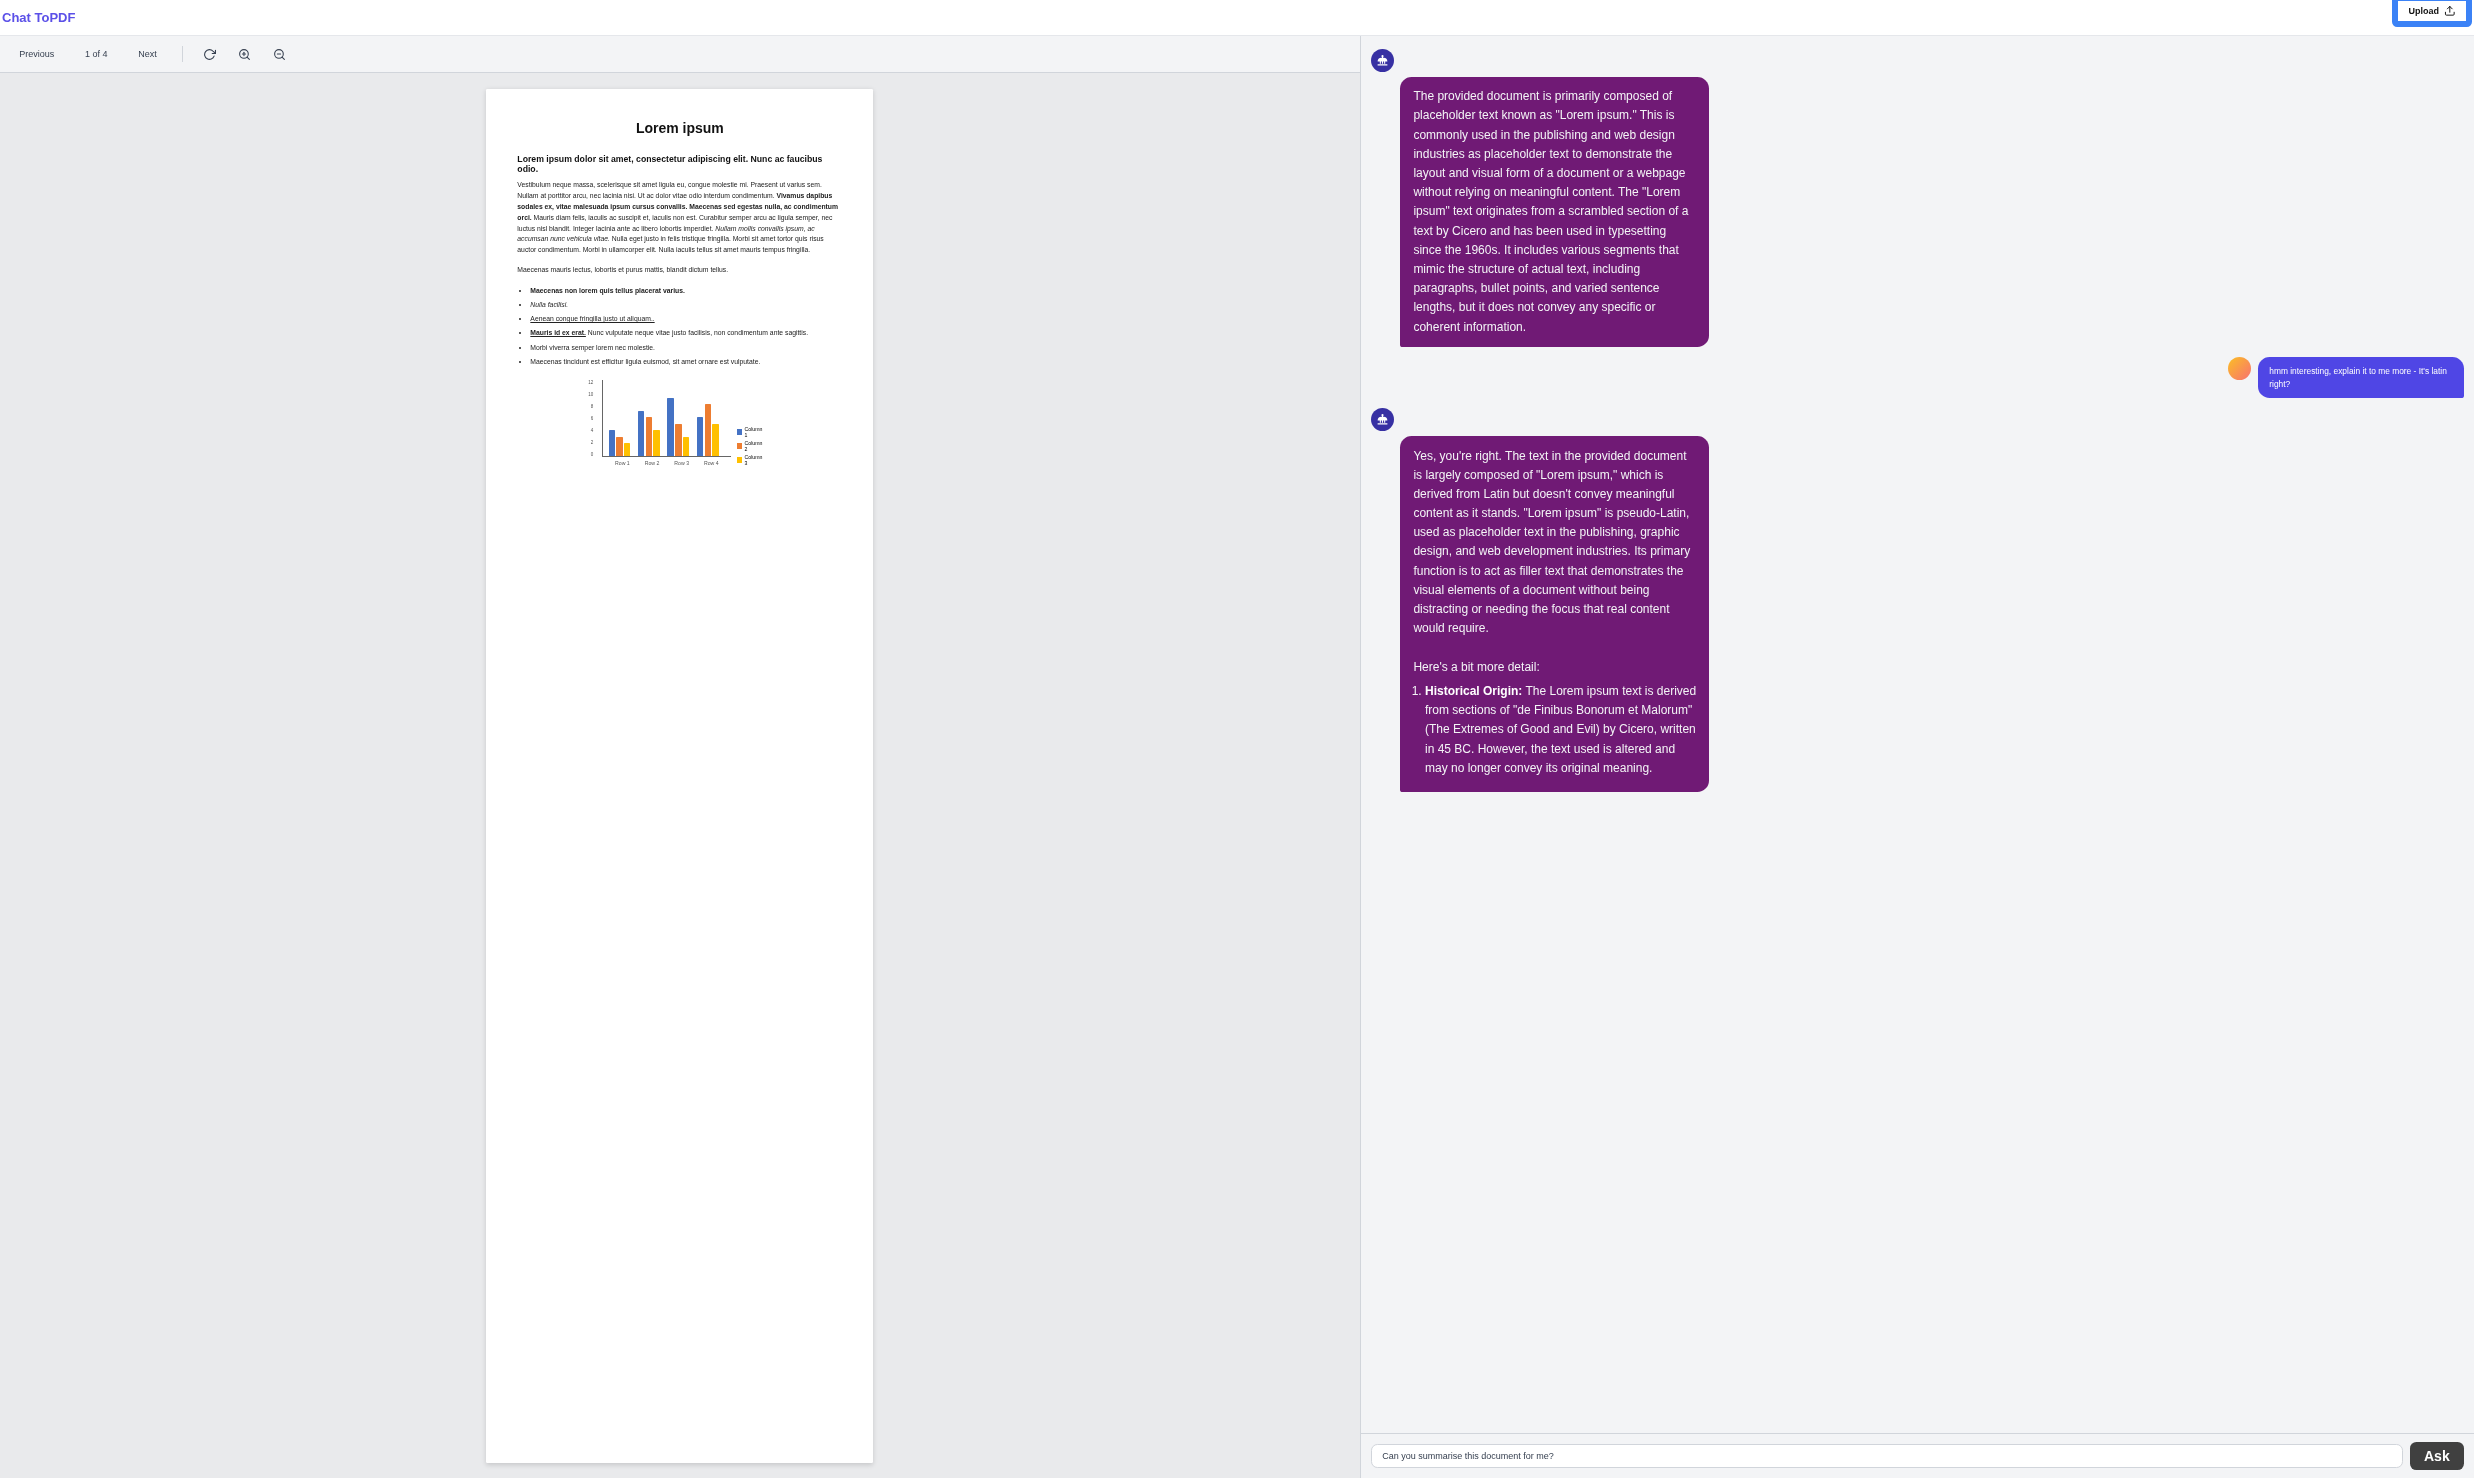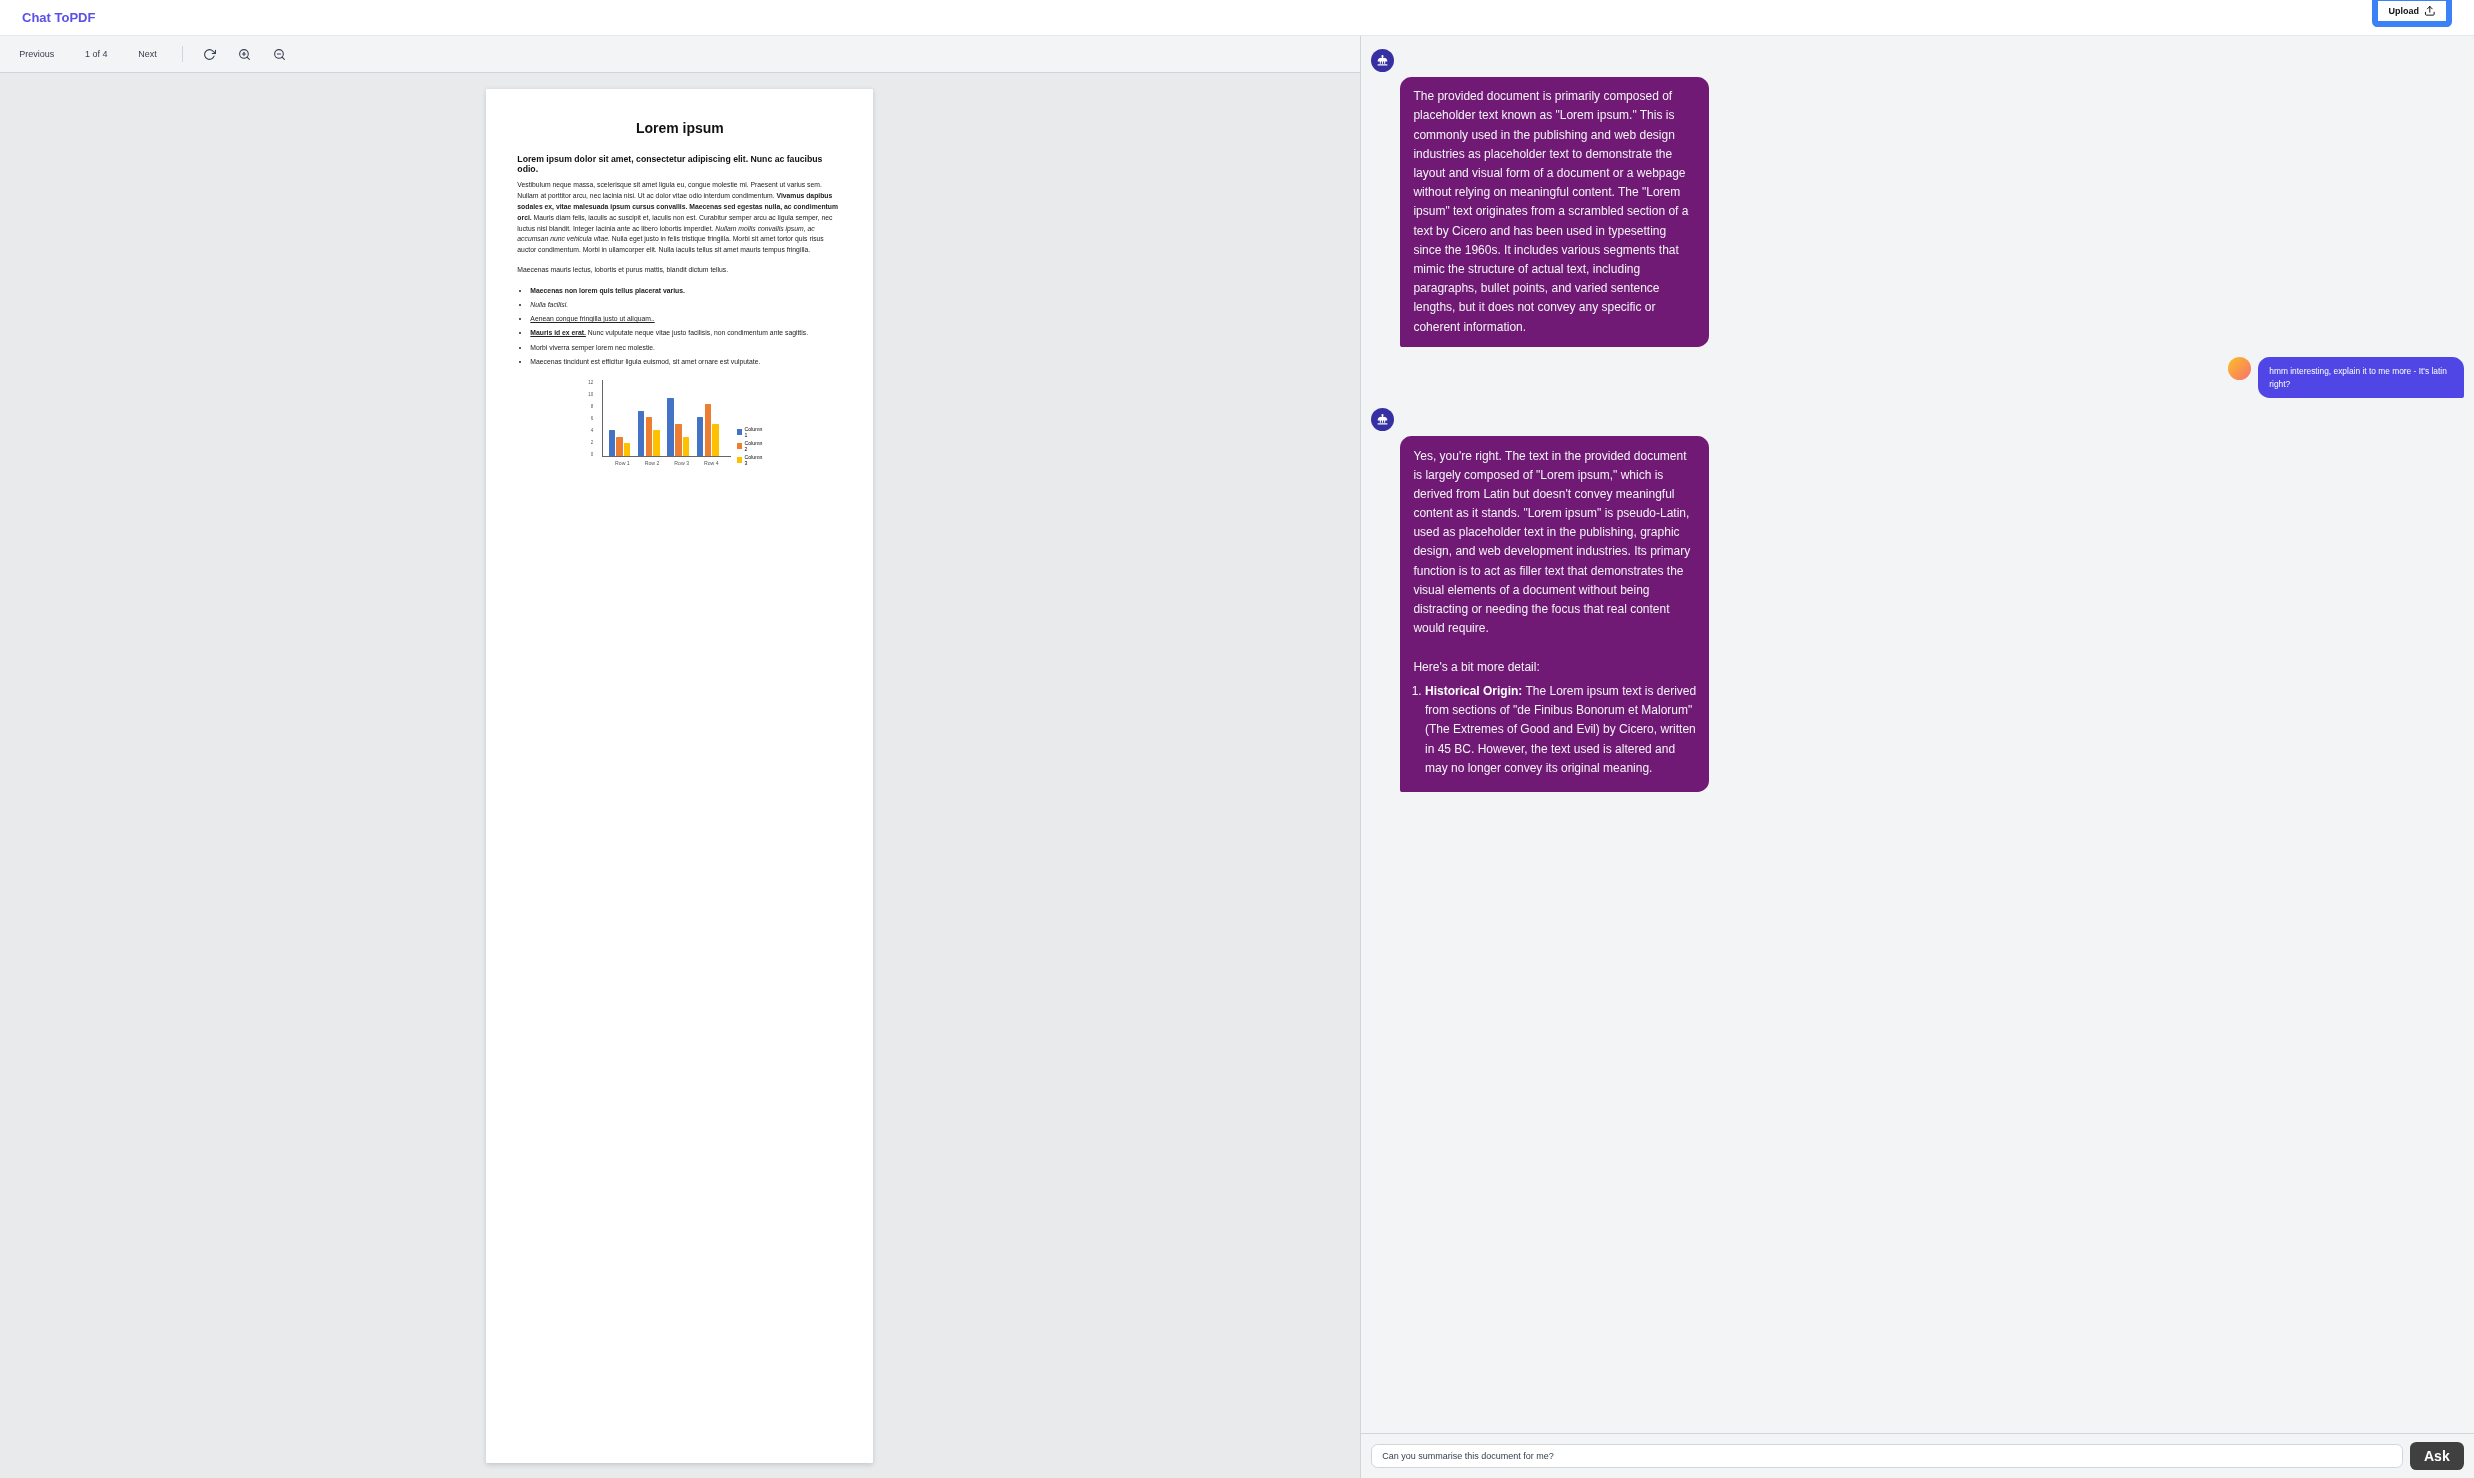--- a/index.html
+++ b/index.html
@@ -4,21 +4,21 @@
   <style>
     * { box-sizing: border-box; margin: 0; padding: 0; }
     body { font-family: -apple-system, BlinkMacSystemFont, 'Segoe UI', sans-serif; background: #f3f4f6; height: 100vh; display: flex; flex-direction: column; overflow: hidden; }
 
     
     .header {
       background: #fff;
       display: flex;
       align-items: center;
       justify-content: space-between;
-      padding: 0 22px;
+      padding: 0 2px;
       height: 36px;
       border-bottom: 0.6px solid #e5e7eb;
       flex-shrink: 0;
     }
     .logo { font-size: 13px; font-weight: 700; color: #111; }
     .logo span { color: #5b50e8; }
     .header-right { display: flex; align-items: center; gap: 10.3px; flex-direction: column; }
     .my-docs-btn {
       background: none;
       border: none;

